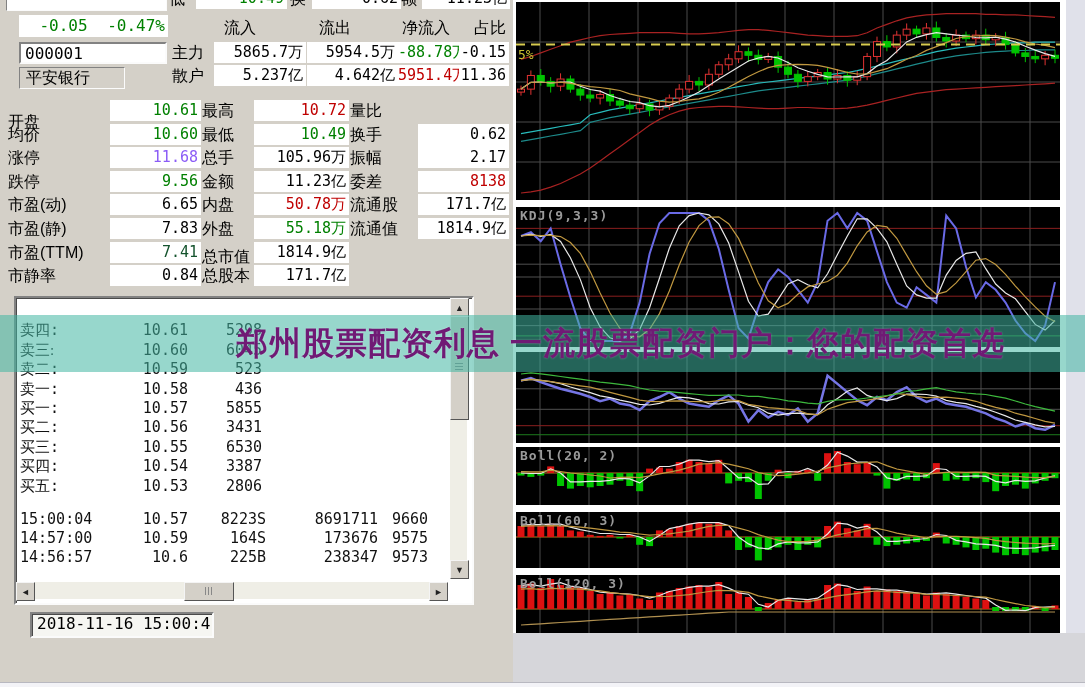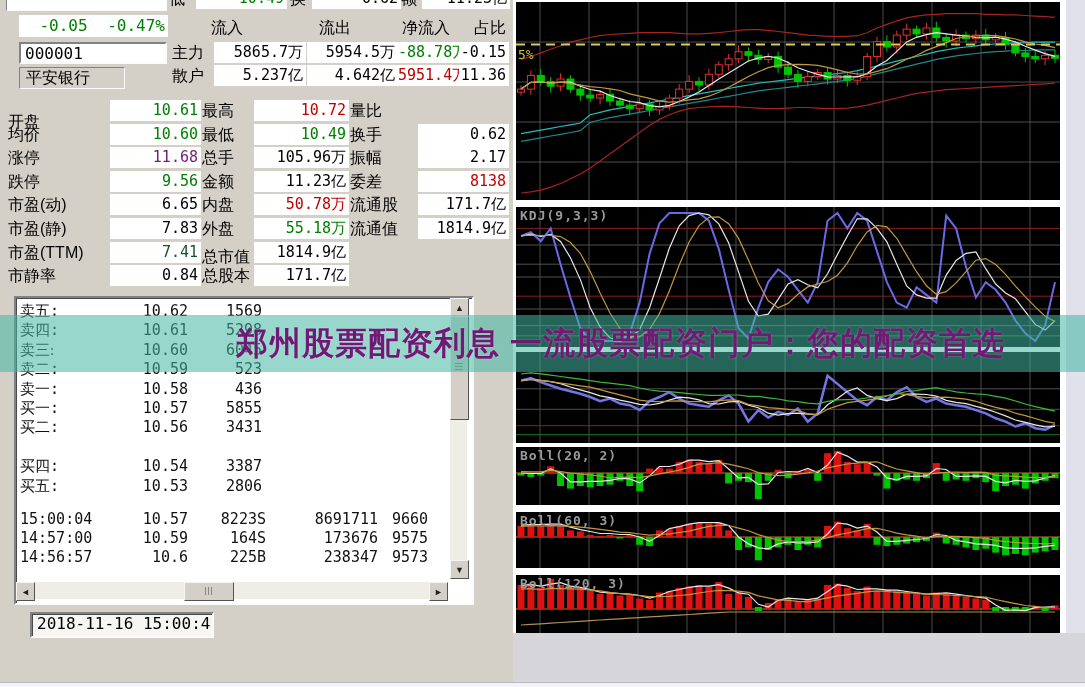--- a/index.html
+++ b/index.html
@@ -54,21 +54,21 @@
       <div class="abs vbox" style="left:312px;top:0;width:86px;height:21px;">0.62</div>
       <span class="abs lbl" style="left:401px;top:0;">额</span>
       <div class="abs vbox" style="left:422px;top:0;width:85px;height:21px;">11.23亿</div>
     </div>
 
     <div class="abs vbox" style="left:19px;top:15px;width:146px;height:22px;font-size:16px;line-height:22px;">
       <span class="c-green">-0.05</span>
       <span class="c-green" style="margin-left:10px;">-0.47%</span>
     </div>
     <div id="flow-headers" class="abs" style="left:0;top:17px;width:513px;height:22px;">
-        <div class="abs lbl" style="left: 198px; top: 0px; width: 58px; text-align: center;">流入</div>
+        <div class="abs lbl" style="left: 198px; top: 0px; width: 58px; text-align: right;">流入</div>
         <div class="abs lbl" style="left: 293px; top: 0px; width: 58px; text-align: right;">流出</div>
         <div class="abs lbl" style="left: 372px; top: 0px; width: 78px; text-align: right;">净流入</div>
         <div class="abs lbl" style="left: 460px; top: 0px; width: 46px; text-align: right;">占比</div>
       </div>
 
     <input class="abs mono" style="left: 19px; top: 42px; width: 140px; height: 18px; background: rgb(255, 255, 255); border-width: 2px; border-style: solid; border-image: initial; border-color: rgb(130, 130, 130) rgb(251, 251, 251) rgb(251, 251, 251) rgb(130, 130, 130); font-size: 16px; padding: 0px 0px 0px 4px; color: rgb(0, 0, 0);" value="000001">
     <div class="abs lbl inset" style="left:19px;top:67px;width:98px;height:20px;background:#d4d0c8;padding-left:6px;line-height:20px;">平安银行</div>
     <div id="flow-rows">
         <div class="abs" style="left: 0px; top: 42px; width: 513px; height: 22px;">
           <div class="abs lbl" style="left: 172px; top: 0px; width: 40px;">主力</div>
@@ -98,21 +98,21 @@
         <div class="abs" style="left: 0px; top: 123.6px; width: 513px; height: 22px;">
           <div class="abs lbl" style="left: 8px; top: 0px; width: 98px;">均价</div>
           <div class="abs vbox" style="left: 110px; top: 0px; width: 88px; height: 21px; color: rgb(0, 128, 0);">10.60</div>
           <div class="abs lbl" style="left: 202px; top: 0px; width: 50px;">最低</div>
           <div class="abs vbox" style="left: 254px; top: 0px; width: 92px; height: 21px; color: rgb(0, 128, 0);">10.49</div>
           <div class="abs lbl" style="left: 350px; top: 0px; width: 66px;">换手</div>
           <div class="abs vbox" style="left: 418px; top: 0px; width: 88px; height: 21px; color: rgb(0, 0, 0);">0.62</div>
         </div>
         <div class="abs" style="left: 0px; top: 147.2px; width: 513px; height: 22px;">
           <div class="abs lbl" style="left: 8px; top: 0px; width: 98px;">涨停</div>
-          <div class="abs vbox" style="left: 110px; top: 0px; width: 88px; height: 21px; color: #701a75;">11.68</div>
+          <div class="abs vbox" style="left: 110px; top: 0px; width: 88px; height: 21px; color: #8b5cf6;">11.68</div>
           <div class="abs lbl" style="left: 202px; top: 0px; width: 50px;">总手</div>
           <div class="abs vbox" style="left: 254px; top: 0px; width: 92px; height: 21px; color: rgb(0, 0, 0);">105.96万</div>
           <div class="abs lbl" style="left: 350px; top: 0px; width: 66px;">振幅</div>
           <div class="abs vbox" style="left: 418px; top: 0px; width: 88px; height: 21px; color: rgb(0, 0, 0);">2.17</div>
         </div>
         <div class="abs" style="left: 0px; top: 170.8px; width: 513px; height: 22px;">
           <div class="abs lbl" style="left: 8px; top: 0px; width: 98px;">跌停</div>
           <div class="abs vbox" style="left: 110px; top: 0px; width: 88px; height: 21px; color: rgb(0, 128, 0);">9.56</div>
           <div class="abs lbl" style="left: 202px; top: 0px; width: 50px;">金额</div>
           <div class="abs vbox" style="left: 254px; top: 0px; width: 92px; height: 21px; color: rgb(0, 0, 0);">11.23亿</div>
@@ -143,25 +143,20 @@
         </div>
         <div class="abs" style="left: 0px; top: 265.2px; width: 513px; height: 22px;">
           <div class="abs lbl" style="left: 8px; top: 0px; width: 98px;">市静率</div>
           <div class="abs vbox" style="left: 110px; top: 0px; width: 88px; height: 21px; color: rgb(0, 0, 0);">0.84</div>
           <div class="abs lbl" style="left: 202px; top: 0px; width: 50px;">总股本</div>
           <div class="abs vbox" style="left: 254px; top: 0px; width: 92px; height: 21px; color: rgb(0, 0, 0);">171.7亿</div>
         </div>
       </div>
 
     <div class="listbox inset2" id="listbox">
-        <div class="obrow" style="left: 0px; top: 4px; width: 430px;">
-          <div class="obcell" style="left: 4px; width: 52px;">卖五:</div>
-          <div class="obcell" style="left: 60px; width: 112px; text-align: right;">10.62</div>
-          <div class="obcell" style="left: 178px; width: 68px; text-align: right;">1569</div>
-        </div>
         <div class="obrow" style="left: 0px; top: 23.4px; width: 430px;">
           <div class="obcell" style="left: 4px; width: 52px;">卖四:</div>
           <div class="obcell" style="left: 60px; width: 112px; text-align: right;">10.61</div>
           <div class="obcell" style="left: 178px; width: 68px; text-align: right;">5298</div>
         </div>
         <div class="obrow" style="left: 0px; top: 42.8px; width: 430px;">
           <div class="obcell" style="left: 4px; width: 52px; font-family: Liberation Serif, serif;">卖三:</div>
           <div class="obcell" style="left: 60px; width: 112px; text-align: right;">10.60</div>
           <div class="obcell" style="left: 178px; width: 68px; text-align: right;">6045</div>
         </div>
@@ -177,20 +172,25 @@
         </div>
         <div class="obrow" style="left: 0px; top: 101px; width: 430px;">
           <div class="obcell" style="left: 4px; width: 52px;">买一:</div>
           <div class="obcell" style="left: 60px; width: 112px; text-align: right;">10.57</div>
           <div class="obcell" style="left: 178px; width: 68px; text-align: right;">5855</div>
         </div>
         <div class="obrow" style="left: 0px; top: 120.4px; width: 430px;">
           <div class="obcell" style="left: 4px; width: 52px;">买二:</div>
           <div class="obcell" style="left: 60px; width: 112px; text-align: right;">10.56</div>
           <div class="obcell" style="left: 178px; width: 68px; text-align: right;">3431</div>
+        </div>
+        <div class="obrow" style="left: 0px; top: 139.8px; width: 430px;">
+          <div class="obcell" style="left: 4px; width: 52px;">买三:</div>
+          <div class="obcell" style="left: 60px; width: 112px; text-align: right;">10.55</div>
+          <div class="obcell" style="left: 178px; width: 68px; text-align: right;">6530</div>
         </div>
         <div class="obrow" style="left: 0px; top: 159.2px; width: 430px;">
           <div class="obcell" style="left: 4px; width: 52px;">买四:</div>
           <div class="obcell" style="left: 60px; width: 112px; text-align: right;">10.54</div>
           <div class="obcell" style="left: 178px; width: 68px; text-align: right;">3387</div>
         </div>
         <div class="obrow" style="left: 0px; top: 178.6px; width: 430px;">
           <div class="obcell" style="left: 4px; width: 52px;">买五:</div>
           <div class="obcell" style="left: 60px; width: 112px; text-align: right;">10.53</div>
           <div class="obcell" style="left: 178px; width: 68px; text-align: right;">2806</div>

